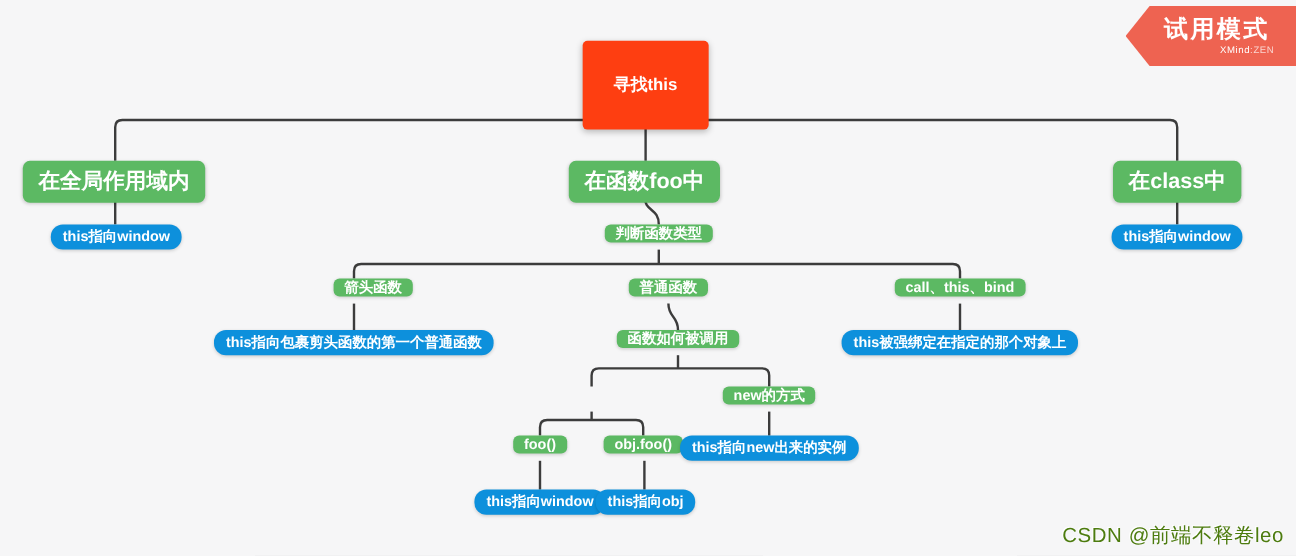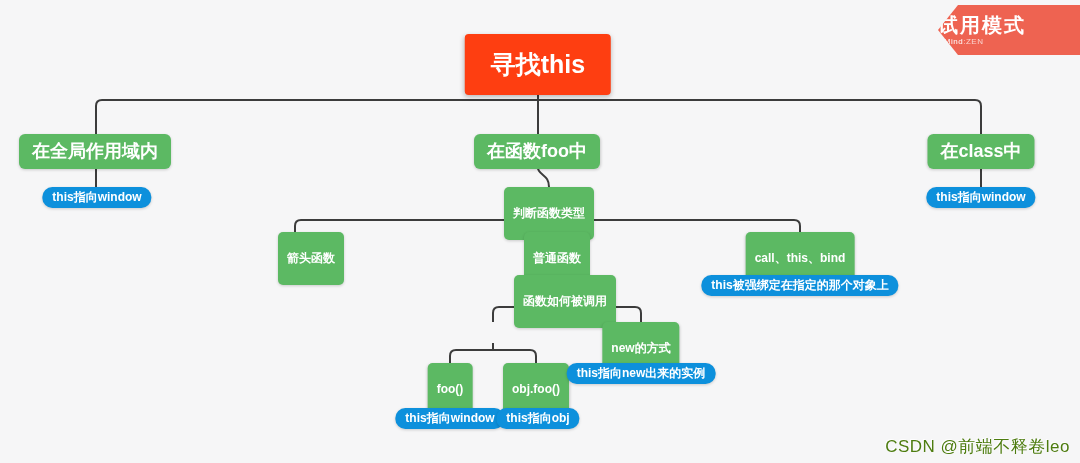--- a/index.html
+++ b/index.html
@@ -23,44 +23,44 @@
     color:#ffffff;
     font-weight:bold;
     text-align:center;
     line-height:1.25;
     box-shadow:0 1px 3px rgba(0,0,0,.18);
     box-sizing:border-box;
     cursor:default;
   }
   .root{
     background:#fe3e11;
-    font-size:25px;
+    font-size:14px;
     line-height:1.4;
-    padding:13px 26px;
+    padding:27px 26px;
     border-radius:4px;
     box-shadow:0 2px 5px rgba(0,0,0,.25);
   }
   .green{background:#5cb963;}
   .blue{
     background:#0d90dc;
     font-size:12px;
     padding:3px 10px;
     border-radius:10px;
   }
   .lg{font-size:18px;padding:6px 13px;border-radius:6px;}
-  .sm{font-size:12px;padding:19px 9px;border-radius:5px;}
+  .sm{font-size:12px;padding:0 9px;border-radius:5px;}
 
   .ribbon{
     position:absolute;
     top:5px;right:0;
     width:142px;height:50px;
     background:#ee6351;
     clip-path:polygon(0 50%,20px 0,100% 0,100% 100%,20px 100%);
     display:flex;flex-direction:column;
-    justify-content:center;
+    align-items:flex-end;justify-content:center;
     padding-right:22px;box-sizing:border-box;
     color:#fff;
     filter:drop-shadow(0 2px 2px rgba(0,0,0,.2));
   }
   .ribbon-title{
     font-size:20px;font-weight:bold;letter-spacing:2px;line-height:1.1;
   }
   .ribbon-brand{
     font-size:8px;letter-spacing:.5px;margin-top:1px;margin-right:-4px;
   }
@@ -108,20 +108,21 @@
   <div class="node green lg" style="left:981px;top:134px">在class中</div>
 
   <div class="node blue" style="left:97px;top:187px">this指向window</div>
   <div class="node green sm" style="left:549px;top:187px">判断函数类型</div>
   <div class="node blue" style="left:981px;top:187px">this指向window</div>
 
   <div class="node green sm" style="left:311px;top:232px">箭头函数</div>
   <div class="node green sm" style="left:557px;top:232px">普通函数</div>
   <div class="node green sm" style="left:800px;top:232px">call、this、bind</div>
 
+  <div class="node blue" style="left:295px;top:275px">this指向包裹剪头函数的第一个普通函数</div>
   <div class="node green sm" style="left:565px;top:275px">函数如何被调用</div>
   <div class="node blue" style="left:800px;top:275px">this被强绑定在指定的那个对象上</div>
 
   <div class="node green sm" style="left:641px;top:322px">new的方式</div>
 
   <div class="node green sm" style="left:450px;top:363px">foo()</div>
   <div class="node green sm" style="left:536px;top:363px">obj.foo()</div>
   <div class="node blue" style="left:641px;top:363px">this指向new出来的实例</div>
 
   <div class="node blue" style="left:450px;top:408px">this指向window</div>

